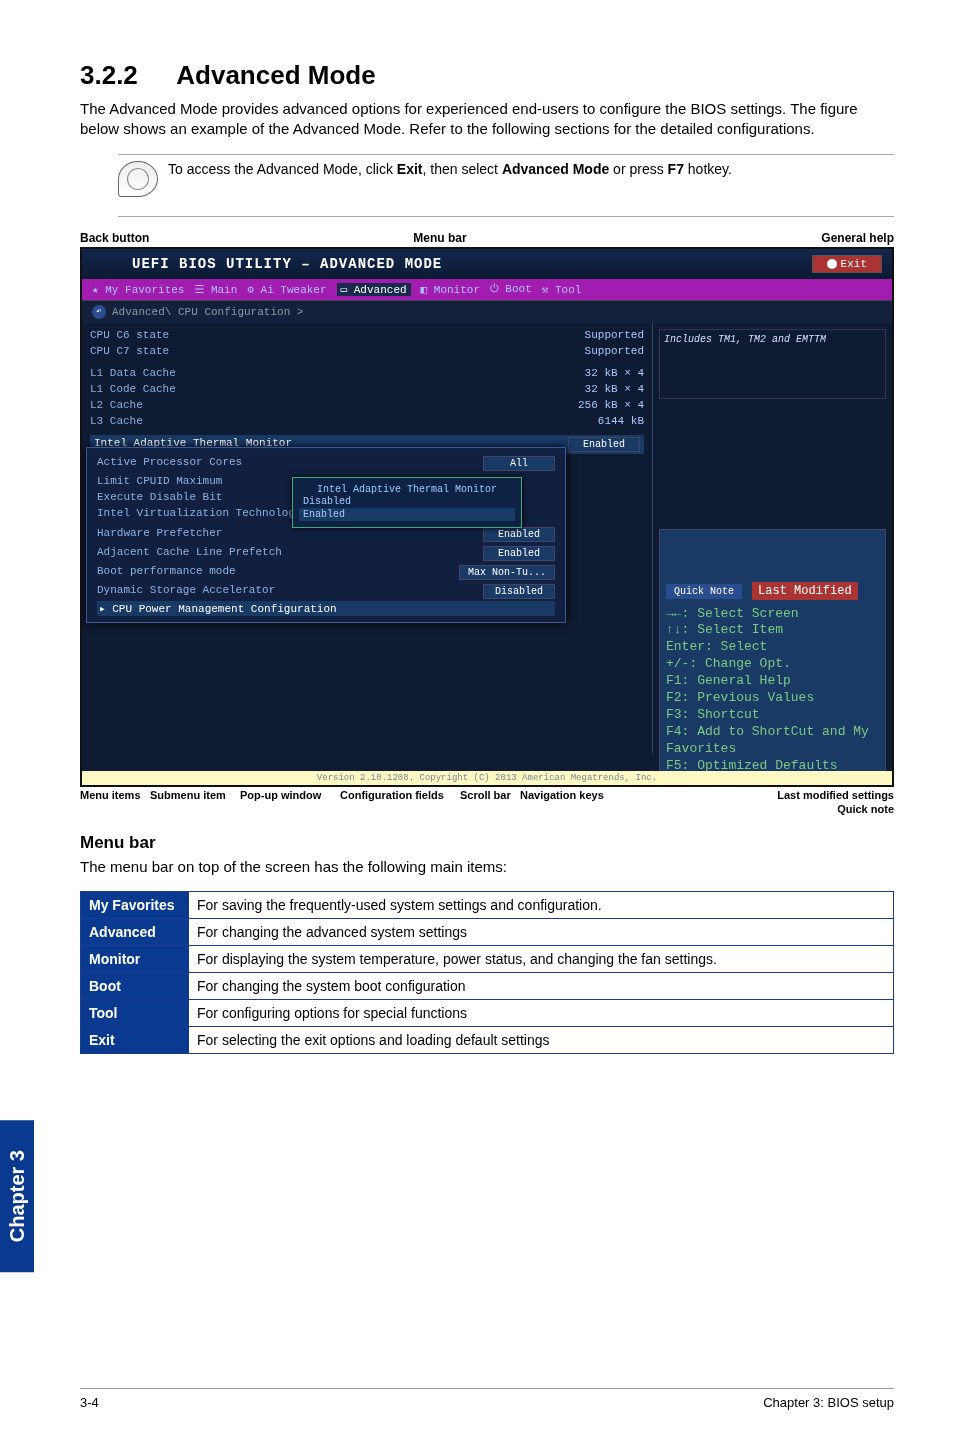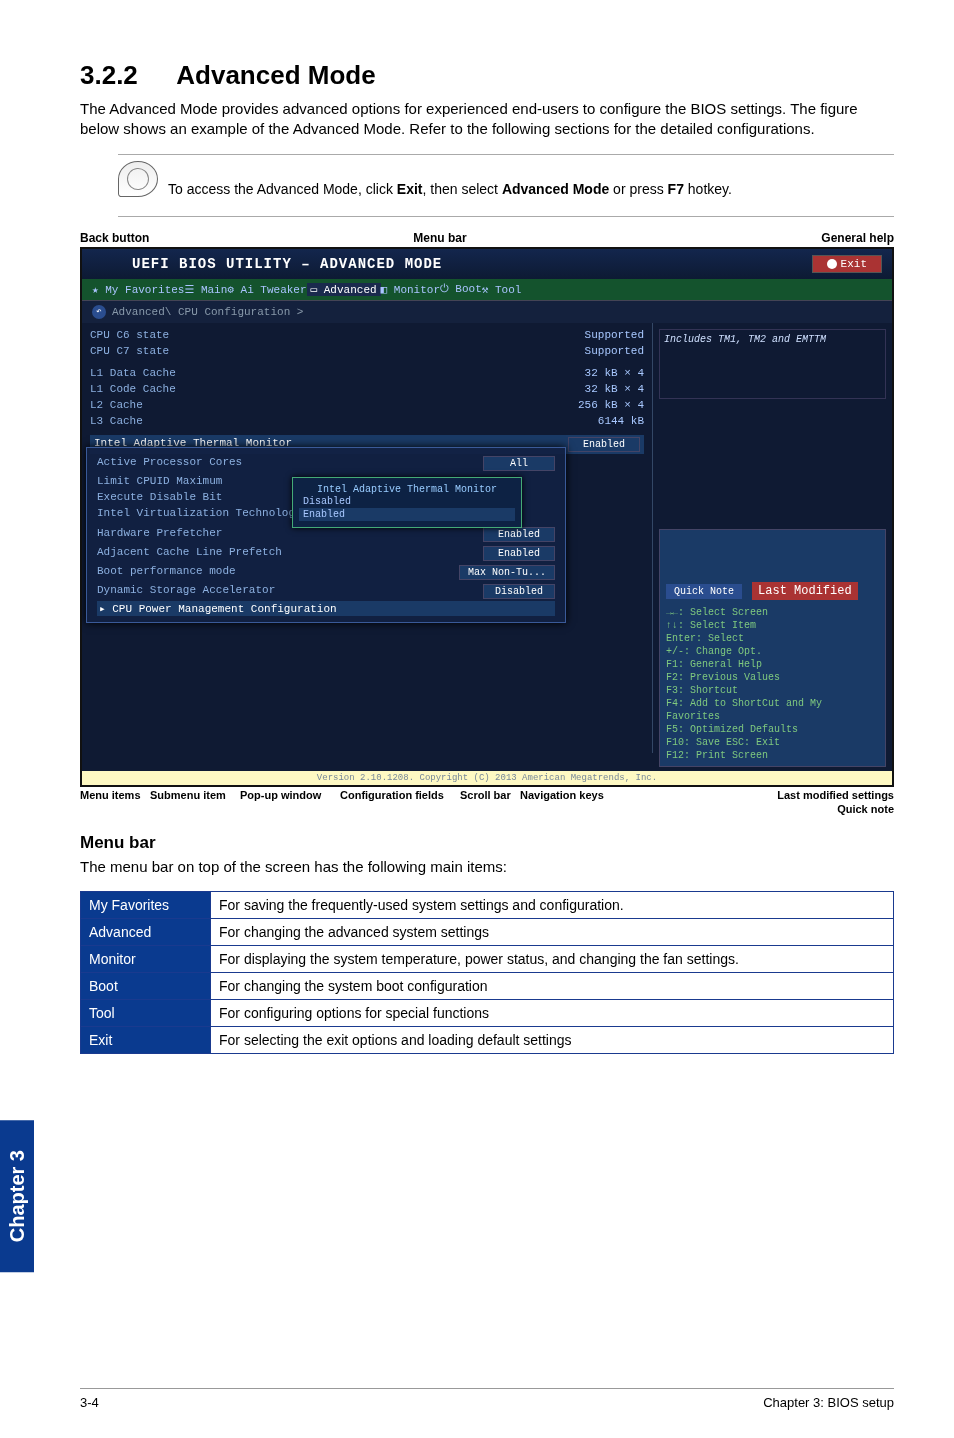--- a/index.html
+++ b/index.html
@@ -1,64 +1,64 @@
 <!DOCTYPE html>
 <html><head>
 <meta charset="utf-8">
 <style>
   * { box-sizing: border-box; margin: 0; padding: 0; }
   body { width: 954px; height: 1438px; font-family: Arial, Helvetica, sans-serif; background: #fff; color: #000; position: relative; }
   .page { padding: 60px 60px 0 80px; }
   h2.section { font-size: 26px; font-weight: bold; margin-bottom: 8px; }
   h2.section .num { display: inline-block; width: 90px; }
   p.body { font-size: 15px; line-height: 1.35; margin: 4px 0 14px 0; }
-  .tipbox { display: flex; align-items: flex-end; border-top: 1px solid #aaa; border-bottom: 1px solid #aaa; padding: 6px 0 19px 0; margin: 6px 0 14px 38px; }
+  .tipbox { display: flex; align-items: flex-start; border-top: 1px solid #aaa; border-bottom: 1px solid #aaa; padding: 6px 0 19px 0; margin: 6px 0 14px 38px; }
   .tipbox .ticon { width: 40px; height: 36px; border: 1px solid #666; border-radius: 50% 50% 50% 10%; position: relative; margin-right: 10px; background: linear-gradient(#eee,#fff); }
   .tipbox .ticon:before { content: ""; position: absolute; left: 8px; top: 6px; width: 20px; height: 20px; border: 1px solid #888; border-radius: 50%; transform: rotate(40deg); }
   .tiptext { font-size: 14px; }
   .tiptext b { font-weight: bold; }
 
   .labels-top { display: flex; font-size: 12px; font-weight: bold; margin: 4px 0 2px 0; }
   .labels-top span { display: inline-block; }
 
   .bios { background: #0f1a33; border: 2px solid #111; color: #cfe0ff; font-family: "Courier New", monospace; font-size: 11px; position: relative; height: 540px; overflow: hidden; }
   .bios-title { background: linear-gradient(#13264d,#0d1a33); padding: 6px 10px; display: flex; align-items: center; justify-content: space-between; }
   .bios-title .ttl { color: #fff; font-weight: bold; font-size: 14px; letter-spacing: 1px; margin-left: 40px; }
   .bios-title .exit { background: #a33; color: #fff; padding: 2px 14px; font-size: 11px; border: 1px solid #555; }
   .bios-title .exit .pwr { display:inline-block; width:10px; height:10px; background:#fff; border-radius:50%; margin-right:4px; vertical-align:middle;}
-  .bios-menus { background: #14532d; padding: 4px 10px; color: #9cf; display: flex; border-bottom:1px solid #445; }
+  .bios-menus { background: #a21caf; padding: 4px 10px; color: #9cf; display: flex; gap: 10px; border-bottom:1px solid #445; }
   .bios-menus span { color: #aac4ff; }
   .bios-menus .act { background: #1a2a4d; padding: 0 4px; color: #fff; }
   .breadcrumb { padding: 4px 10px; color: #89a; background:#14213d; display:flex; align-items:center; gap:6px; }
   .breadcrumb .back { background:#2a4d8f; border-radius:50%; width:14px; height:14px; display:inline-block; text-align:center; line-height:14px; color:#fff; font-size:9px;}
   .bios-body { display: flex; height: 430px; }
   .bios-left { flex: 1; padding: 4px 8px; position: relative; }
   .bios-right { width: 240px; border-left: 1px solid #334766; padding: 6px; font-size: 10px; }
   .row { display: flex; justify-content: space-between; padding: 2px 0; }
   .row .lbl { color: #8cb0e0; }
   .row .val { color: #a8c8ff; }
   .submenu-overlay { position: absolute; background: rgba(17,33,66,0.92); border: 1px solid #3a5a99; left: 4px; top: 124px; width: 480px; padding: 6px 10px; box-shadow: 0 0 8px #000; }
   .popup { position: absolute; left: 210px; top: 154px; width: 230px; background: #0d2244; border: 1px solid #4a7; padding: 6px; z-index: 2; box-shadow: 0 0 6px #000; }
   .popup .ph { color:#9cf; text-align:center; font-size:10px; }
   .popup .opt { color: #a8c8ff; padding: 1px 4px; font-size:10px; }
   .popup .opt.sel { background: #1a3a66; }
   .fld { display:inline-block; background:#1a3a66; color:#fff; padding:1px 8px; font-size:10px; min-width:72px; text-align:center; border:1px solid #446; }
   .rightbox { background:#1a3a66; border:1px solid #446; padding:4px 6px; margin-top:130px; }
   .rightbox .qn { display:inline-block; background:#2a4d8f; color:#fff; padding:2px 8px; font-size:10px; margin-right:4px;}
   .rightbox .lm { display:inline-block; background:#a33; color:#fff; padding:2px 6px; font-size:12px;margin-top:48px;}
-  .navlist { color:#7fc97f; font-size:10px; line-height:1.3; margin-top:6px;}
+  .navlist { color:#7fc97f; font-size:13px; line-height:1.3; margin-top:6px;}
   .bios-foot { position:absolute; bottom:0; width:100%; text-align:center; color:#789; font-size:9px; padding:2px; background:#fef9c3;}
   .callouts { display:flex; font-size:11px; font-weight:bold; margin-top:2px; }
   .callouts span { display:inline-block; }
   .rcall { text-align:right; font-size:11px; font-weight:bold; margin-top:2px;}
 
   h3.sub { font-size: 17px; font-weight: bold; margin: 18px 0 4px 0; }
   table.desc { width: 100%; border-collapse: collapse; font-size: 14px; margin-top: 6px; }
   table.desc td { border: 1px solid #1a3a8f; padding: 5px 8px; vertical-align: middle; }
-  table.desc td.h { background: #0a3a8f; color: #fff; font-weight: normal; width: 130px; }
+  table.desc td.h { background: #0a3a8f; color: #fff; font-weight: bold; width: 108px; }
 
   .side-tab { position: absolute; left: 0; top: 1120px; background: #0a3a8f; color: #fff; font-size: 20px; font-weight: bold; padding: 30px 6px; writing-mode: vertical-rl; text-orientation: sideways; transform: rotate(180deg); width: 34px; text-align:center; }
 
   .footer { position: absolute; bottom: 28px; left: 80px; right: 60px; border-top: 1px solid #999; padding-top: 6px; font-size: 13px; display: flex; justify-content: space-between; }
 </style>
 </head>
 <body>
 
 <div class="page">
   <h2 class="section">

